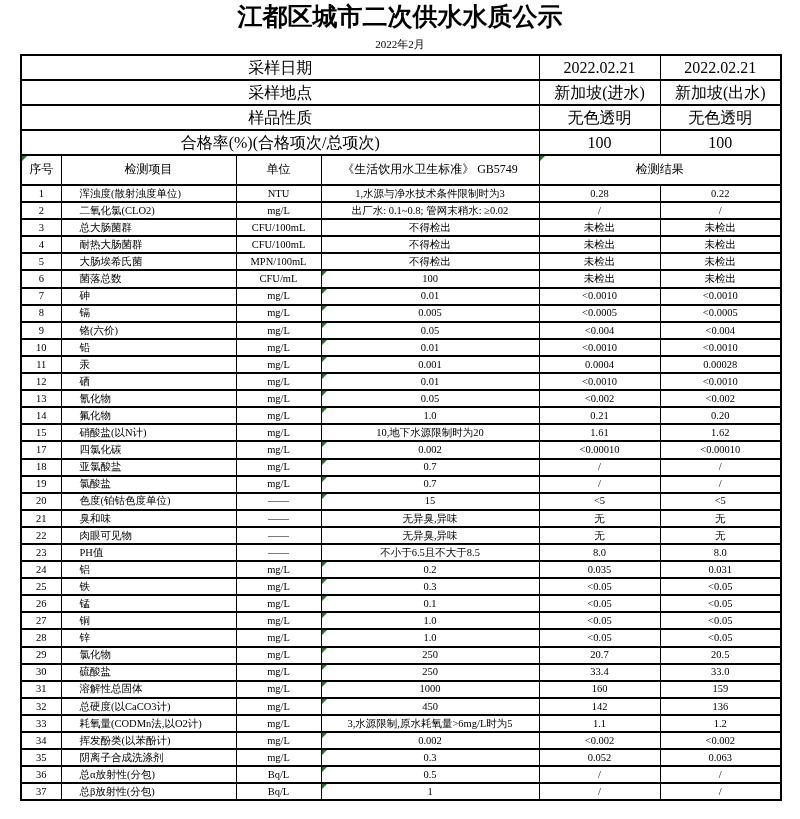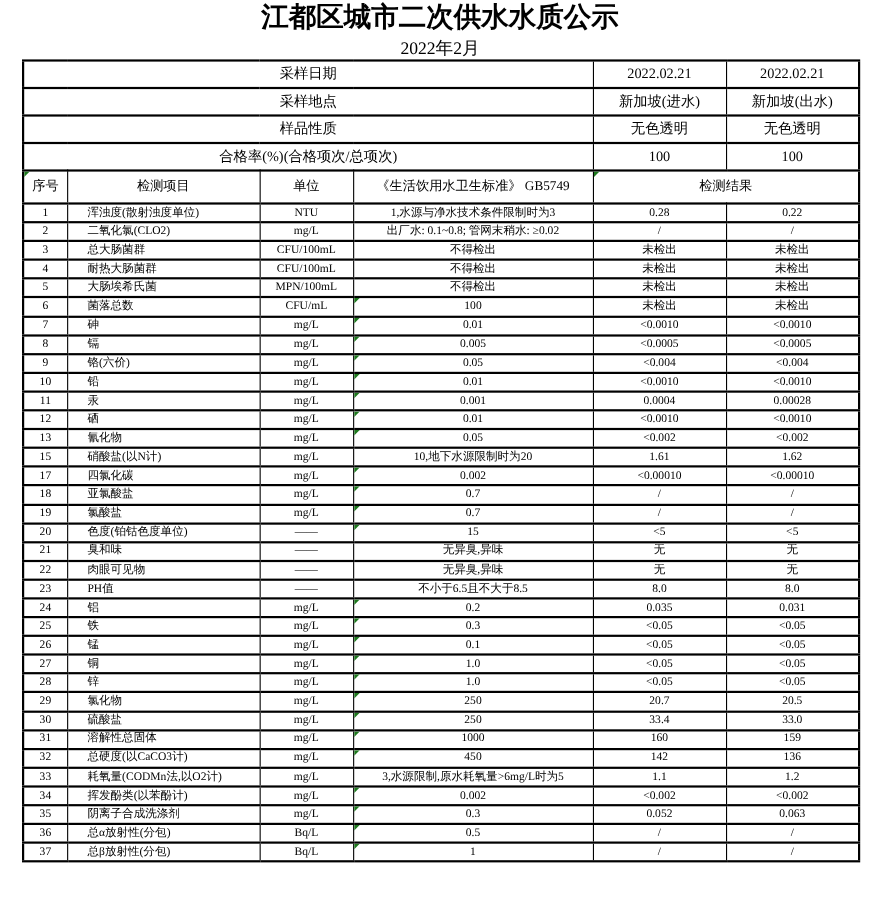--- a/index.html
+++ b/index.html
@@ -2,31 +2,31 @@
 <html><head>
 <meta charset="utf-8">
 <style>
   html,body{margin:0;padding:0;background:#ffffff;}
   body{
     width:800px;height:819px;overflow:hidden;position:relative;
     font-family:"Liberation Serif","DejaVu Serif",serif;color:#000;
     --green:#1f7a1f;
   }
   .title{text-align:center;font-weight:bold;font-size:25px;padding-top:5px;line-height:24px;}
-  .subtitle{text-align:center;font-size:16px;margin-top:9px;margin-bottom:3px;line-height:13px;}
+  .subtitle{text-align:center;font-size:11px;margin-top:9px;margin-bottom:3px;line-height:13px;}
   table{border-collapse:collapse;table-layout:fixed;width:760px;margin-left:20px;border:2px solid #000;}
   td{
     border-left:1px solid #000;border-right:1px solid #000;
     border-top:2px solid #000;border-bottom:2px solid #000;
     text-align:center;vertical-align:middle;
     font-size:11px;padding:0 2px;overflow:hidden;white-space:nowrap;
     position:relative;line-height:1.1;
   }
   tr.info{height:25px;}
-  tr.info td{font-size:13px;}
+  tr.info td{font-size:16px;}
   tr.cols{height:30px;}
   tr.cols td{font-size:12px;}
   tr.data{height:17.1px;}
   tr.data td{font-size:10.5px;}
   td.item{text-align:left;padding-left:18px;}
   .mark-tri{
     position:absolute;left:0;top:0;width:0;height:0;
     border-top:5px solid var(--green);border-right:5px solid transparent;
     display:block;
   }
@@ -172,20 +172,28 @@
       </tr>
       <tr class="data">
         <td>13</td>
         <td class="item">氰化物</td>
         <td>mg/L</td>
         <td><span class="mark-tri"></span>0.05</td>
         <td>&lt;0.002</td>
         <td>&lt;0.002</td>
       </tr>
       <tr class="data">
+        <td>14</td>
+        <td class="item">氟化物</td>
+        <td>mg/L</td>
+        <td><span class="mark-tri"></span>1.0</td>
+        <td>0.21</td>
+        <td>0.20</td>
+      </tr>
+      <tr class="data">
         <td>15</td>
         <td class="item">硝酸盐(以N计)</td>
         <td>mg/L</td>
         <td>10,地下水源限制时为20</td>
         <td>1.61</td>
         <td>1.62</td>
       </tr>
       <tr class="data">
         <td>17</td>
         <td class="item">四氯化碳</td>

